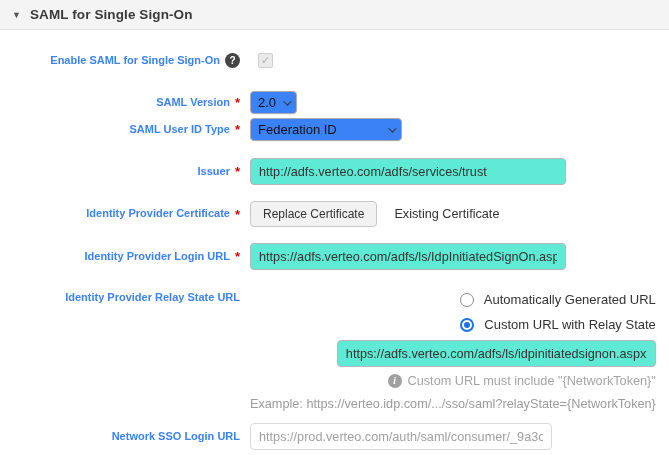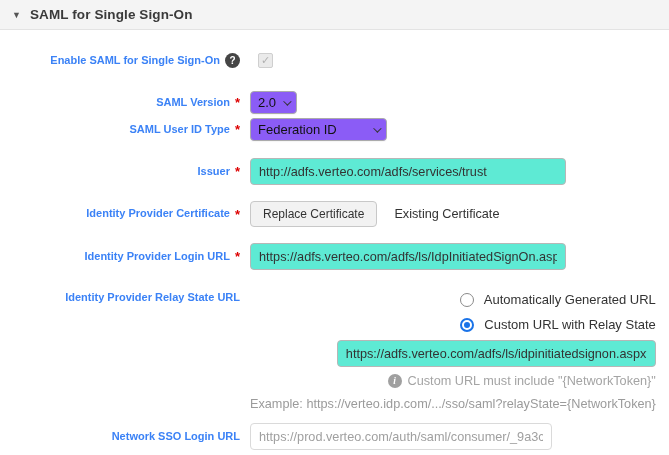--- a/index.html
+++ b/index.html
@@ -36,21 +36,21 @@
   
   .checkbox {
     width: 15px; height: 15px; background: #eaeaea; border: 1px solid #cfcfcf;
     border-radius: 2px; display: flex; align-items: center; justify-content: center;
     color: #b0b0b0; font-size: 11px; font-weight: bold; margin-left: 8px;
   }
 
   
   .select {
     display: inline-flex; align-items: center; justify-content: space-between;
-    height: 23px; border: 1px solid #ababab; border-radius: 4px; background: #8b5cf6;
+    height: 23px; border: 1px solid #ababab; border-radius: 4px; background: #3b82f6;
     padding: 0 7px; font-size: 13px; color: #111; cursor: pointer;
     box-shadow: 0 1px 1px rgba(0,0,0,0.04);
   }
   .select .chevron {
     width: 6px; height: 6px; border-right: 1.7px solid #333; border-bottom: 1.7px solid #333;
     transform: rotate(45deg) translateY(-2px); margin-left: 7px;
   }
 
   
   .text-input {
@@ -135,21 +135,21 @@
       </div>
     </div>
   </div>
 
   <div class="row r-type">
     <div class="label-col">
       <span class="field-label">SAML User ID Type</span>
       <span class="req">*</span>
     </div>
     <div class="control-col">
-      <div class="select" style="width:137px;">
+      <div class="select" style="width:152px;">
         <span>Federation ID</span>
         <span class="chevron"></span>
       </div>
     </div>
   </div>
 
   <div class="row r-issuer">
     <div class="label-col">
       <span class="field-label">Issuer</span>
       <span class="req">*</span>

